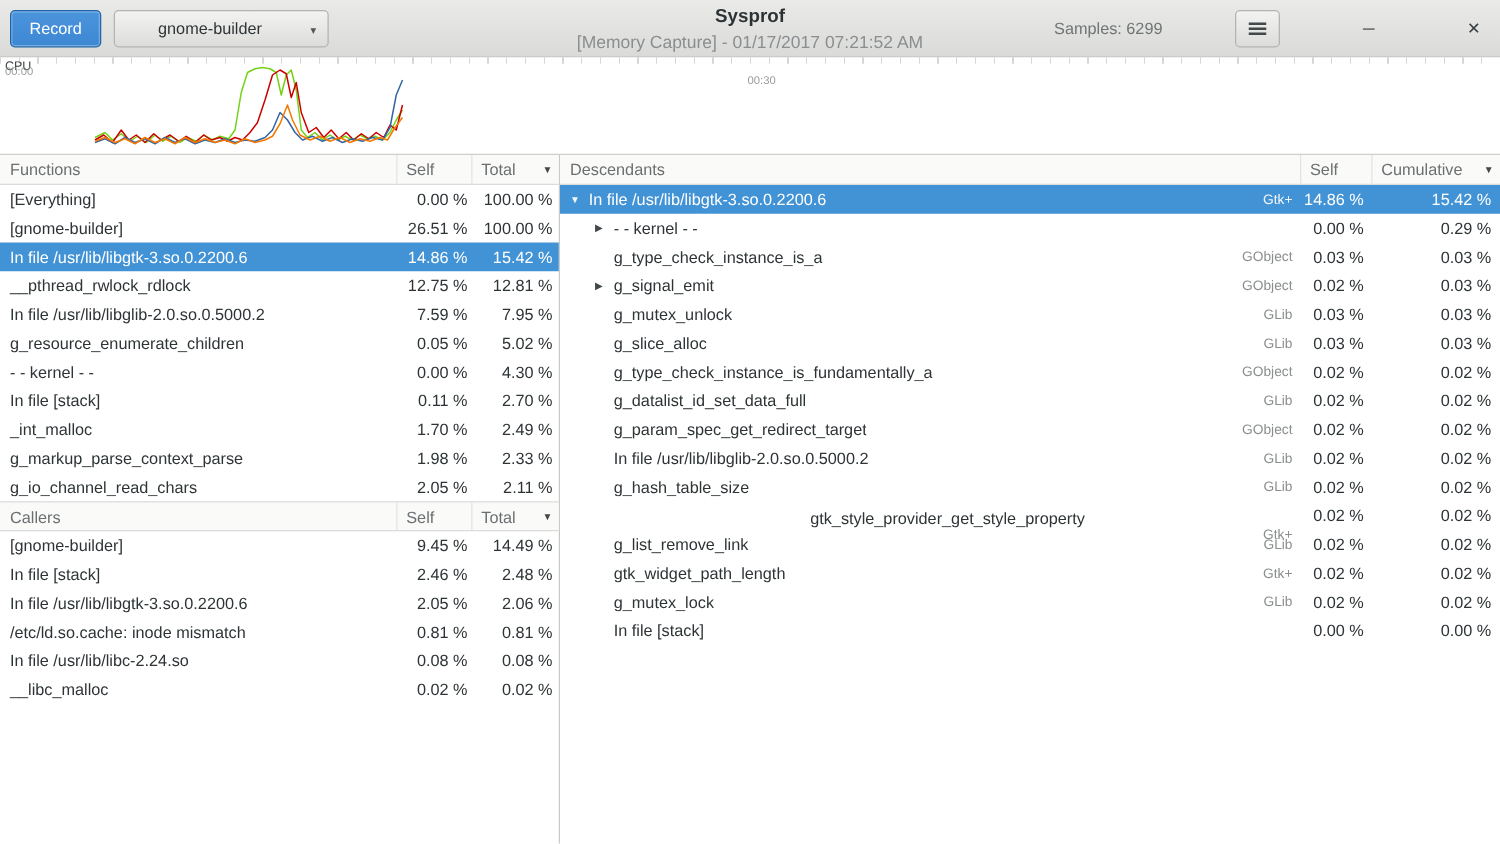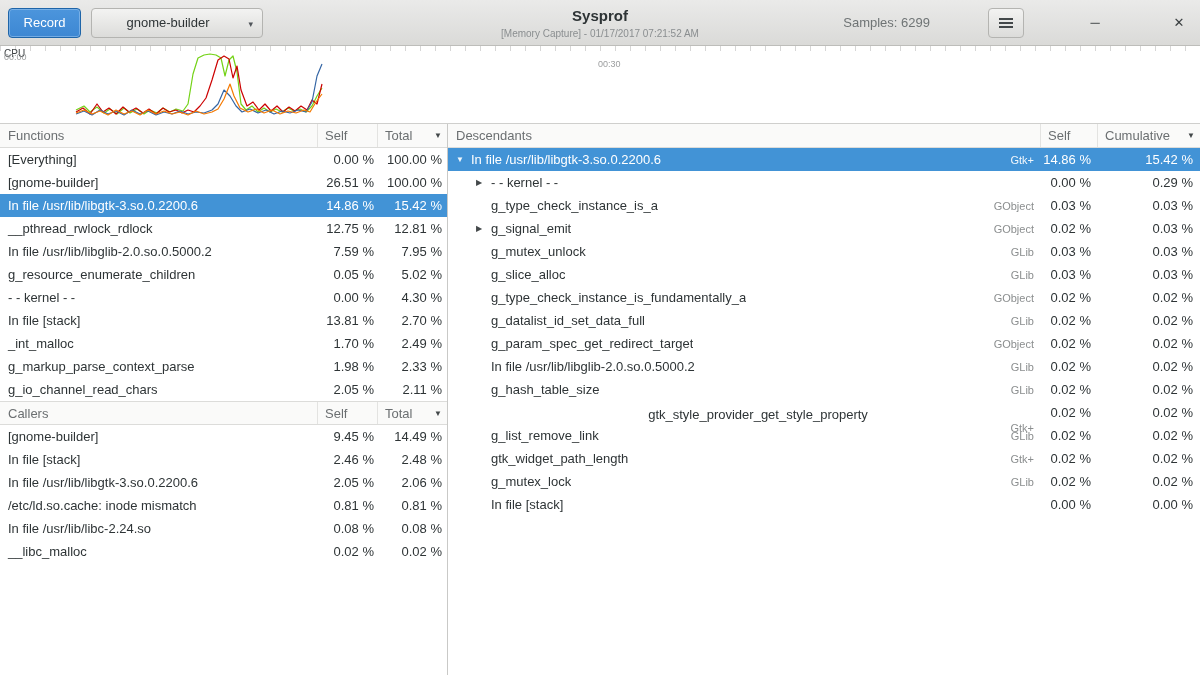--- a/index.html
+++ b/index.html
@@ -26,21 +26,21 @@
   .record-btn {
     width:73px; color:#fff;
     background:linear-gradient(#4c95dc,var(--record,#3d87d3));
     border-color:#1f65a8;
     box-shadow:inset 0 0 0 1px rgba(160,200,240,.55);
   }
   .process-btn { width:172px; margin-left:10px; position:relative; padding-right:18px; }
   .process-btn .caret { position:absolute; right:9px; top:10px; font-size:9px; color:#50555a; }
   .title-box { position:absolute; left:50%; top:50%; transform:translate(-50%,-50%); text-align:center; white-space:nowrap; }
   .title { font-weight:bold; font-size:15px; color:#2d3335; }
-  .subtitle { font-size:10px; color:#8a8e90; margin-top:4px; }
+  .subtitle { font-size:14px; color:#8a8e90; margin-top:4px; }
   .right-controls { margin-left:auto; display:flex; align-items:center;gap:44px; }
   .samples { color:#6f7475; margin-right:14px; }
   .menu-btn { width:36px; }
   .hamburger { width:14px; height:10px; border-top:2px solid #43484a; border-bottom:2px solid #43484a; position:relative; display:inline-block; }
   .hamburger::before { content:""; position:absolute; left:0; right:0; top:2px; height:2px; background:#43484a; }
   .win-btn { width:26px; height:26px; border:none; background:none; font-size:13px; color:#3a3f41;
              display:inline-flex; align-items:center; justify-content:center; margin-left:14px; font-family:inherit; }
 
   
   .graph { height:78px; flex:0 0 78px; position:relative; background:#fff; border-bottom:1px solid #cfcfcd; }
@@ -163,21 +163,21 @@
             <span class="rself">0.05 %</span>
             <span class="rtotal">5.02 %</span>
           </div>
           <div class="trow lrow">
             <span class="rname">- - kernel - -</span>
             <span class="rself">0.00 %</span>
             <span class="rtotal">4.30 %</span>
           </div>
           <div class="trow lrow">
             <span class="rname">In file [stack]</span>
-            <span class="rself">13.81 %</span>
+            <span class="rself">0.11 %</span>
             <span class="rtotal">2.70 %</span>
           </div>
           <div class="trow lrow">
             <span class="rname">_int_malloc</span>
             <span class="rself">1.70 %</span>
             <span class="rtotal">2.49 %</span>
           </div>
           <div class="trow lrow">
             <span class="rname">g_markup_parse_context_parse</span>
             <span class="rself">1.98 %</span>

